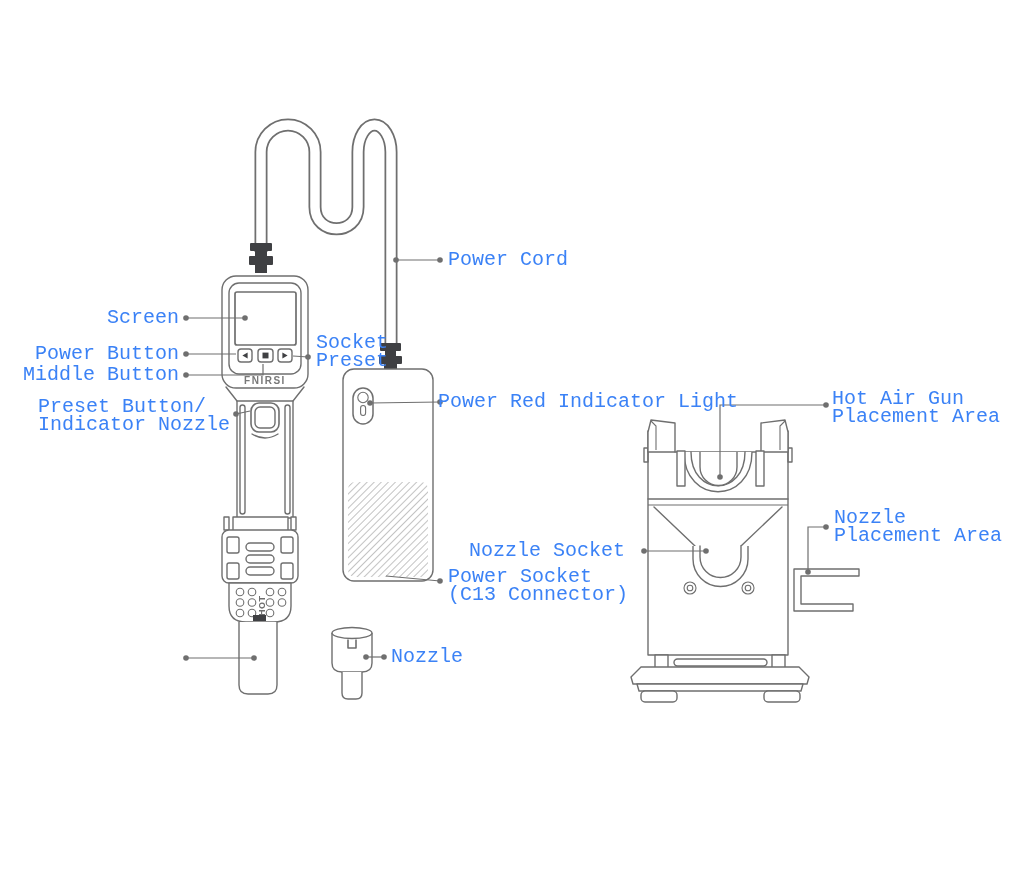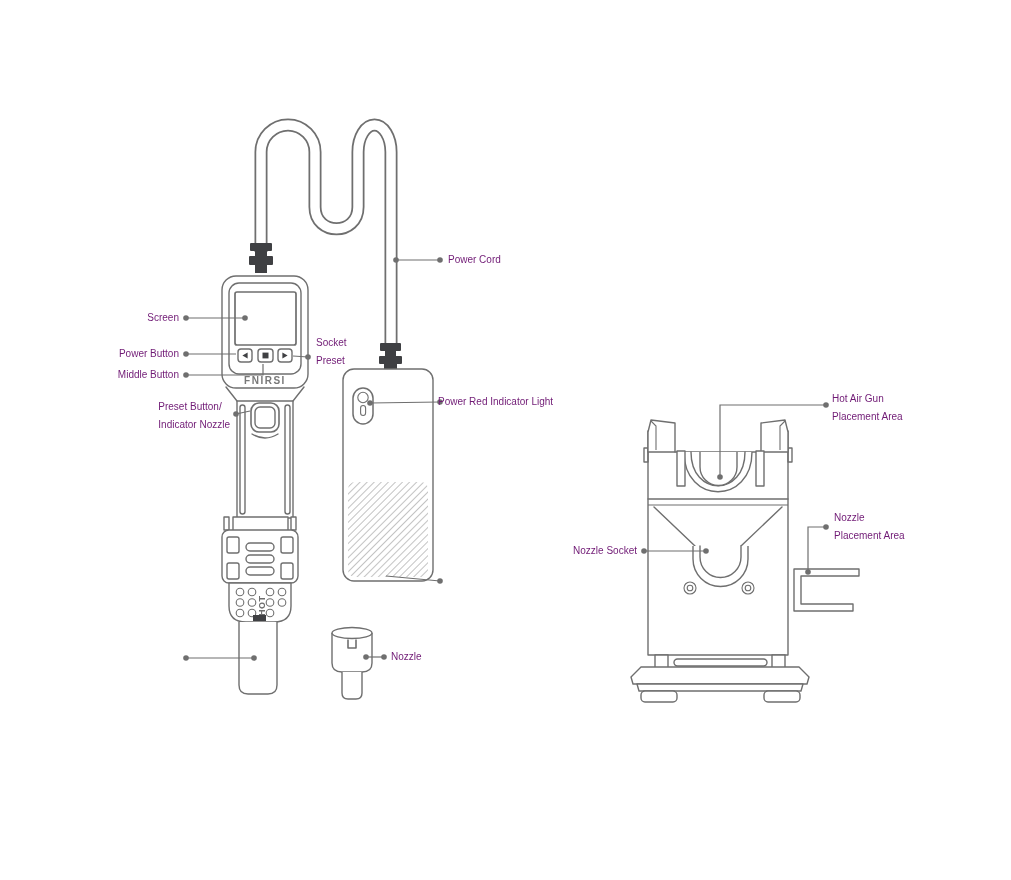--- a/index.html
+++ b/index.html
@@ -1,19 +1,19 @@
 <!DOCTYPE html>
 <html><head>
 <meta charset="utf-8">
 <style>
   html,body{margin:0;padding:0;background:#fff;}
   .stage{position:relative;width:1011px;height:880px;background:#ffffff;overflow:hidden;
          font-family:"Liberation Sans",sans-serif;}
   .art{position:absolute;left:0;top:0;}
-  .lbl{position:absolute;font-size:10px;line-height:18px;color:#701a75;white-space:nowrap;}
+  .lbl{position:absolute;font-size:20px;line-height:18px;color:#3b82f6;white-space:nowrap;font-family:Liberation Mono, monospace;}
   .lbl.r{}
   .ln{stroke:#6f6f6f;stroke-width:1.4;fill:none;stroke-linejoin:round;stroke-linecap:round;}
   .lnf{stroke:#6f6f6f;stroke-width:1.4;fill:#ffffff;stroke-linejoin:round;}
   .thin{stroke:#6f6f6f;stroke-width:1.1;fill:none;}
   .dk{fill:#3f4043;stroke:none;}
   .leader{stroke:#6f6f6f;stroke-width:1.2;fill:none;}
   .dot{fill:#6f6f6f;stroke:none;}
   .logo{font-family:"Liberation Sans",sans-serif;font-size:10px;font-weight:bold;
         letter-spacing:1.5px;fill:#787878;}
   .hot{font-family:"Liberation Sans",sans-serif;font-size:9px;font-weight:bold;
@@ -222,22 +222,26 @@
   <div class="lbl r" style="right:781px;top:398px;">
     <div>Preset Button/</div>
     <div>Indicator Nozzle</div>
   </div>
   <div class="lbl" style="left:316px;top:334px;">
     <div>Socket</div>
     <div>Preset</div>
   </div>
   <div class="lbl" style="left:448px;top:251px;">Power Cord</div>
   <div class="lbl" style="left:438px;top:393px;">Power Red Indicator Light</div>
+  <div class="lbl" style="left:448px;top:568px;">
+    <div>Power Socket</div>
+    <div>(C13 Connector)</div>
+  </div>
   <div class="lbl" style="left:391px;top:648px;">Nozzle</div>
-  <div class="lbl r" style="right:374px;top:542px;">Nozzle Socket</div>
+  <div class="lbl r" style="right:386px;top:542px;">Nozzle Socket</div>
   <div class="lbl" style="left:832px;top:390px;">
     <div>Hot Air Gun</div>
     <div>Placement Area</div>
   </div>
   <div class="lbl" style="left:834px;top:509px;">
     <div>Nozzle</div>
     <div>Placement Area</div>
   </div>
 
 </div>

